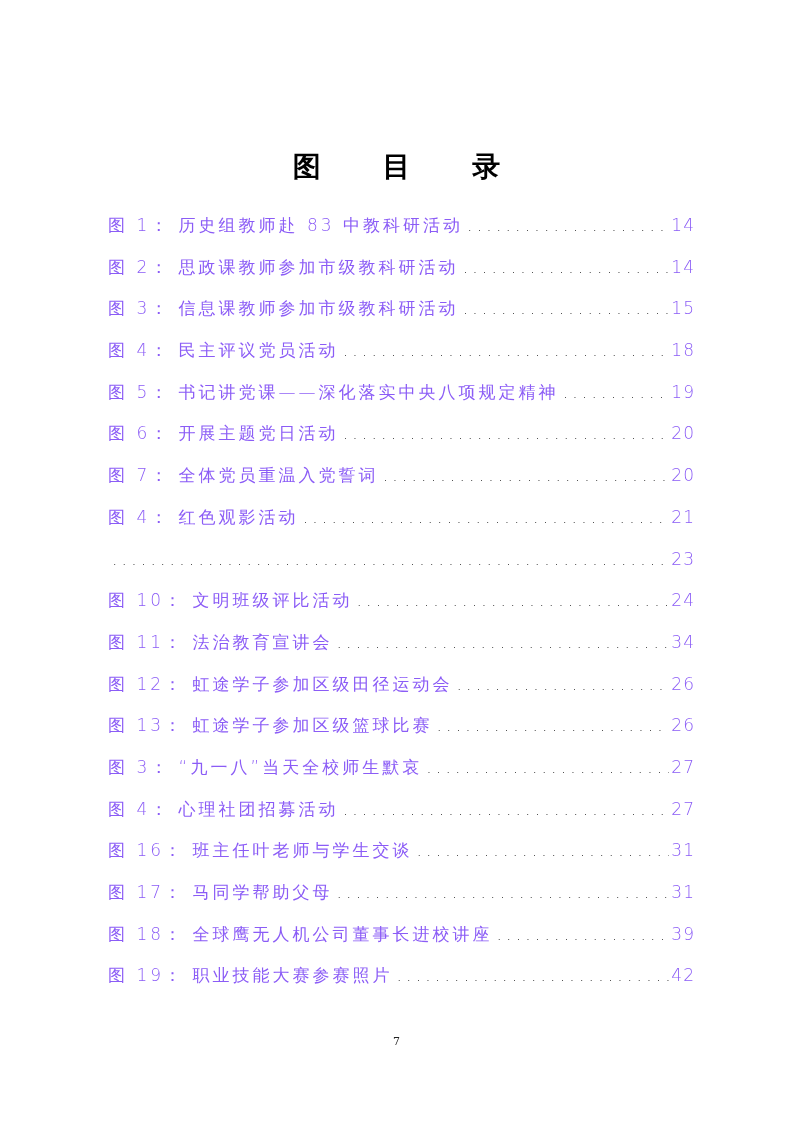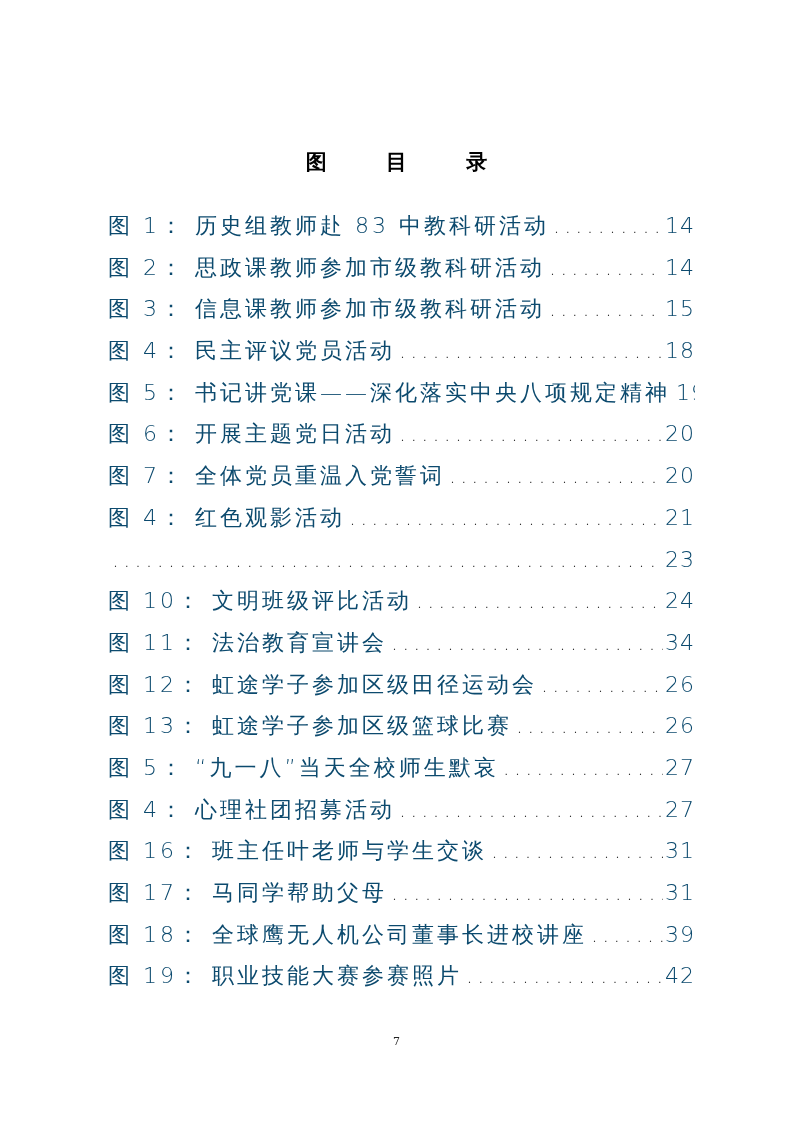--- a/index.html
+++ b/index.html
@@ -1,25 +1,25 @@
 <!DOCTYPE html>
 <html><head>
   <meta charset="utf-8">
   <style>
     html, body { margin: 0; padding: 0; background: #ffffff; }
     body { width: 793px; height: 1122px; position: relative; overflow: hidden; font-family: "DejaVu Serif", serif; color: #111; }
     .title {
       position: absolute; top: 148px; left: 0; width: 793px; text-align: center;
-      font-size: 21px; font-weight: bold; letter-spacing: 26px; text-indent: 26px;
+      font-size: 28px; font-weight: bold; letter-spacing: 26px; text-indent: 26px;
       font-family: "DejaVu Serif", serif; color: #000;
     }
     .toc { position: absolute; top: 205px; left: 108px; width: 587px; }
     .row {
       display: flex; align-items: center; height: 41.7px; line-height: 41.7px;
-      font-size: 22px; color: #0c4a6e; white-space: nowrap; overflow: hidden;
+      font-size: 17px; color: #8b5cf6; white-space: nowrap; overflow: hidden;
       font-family: "DejaVu Sans", sans-serif; font-weight: 300;
     }
     .row .label { flex: 0 0 auto; letter-spacing: 3px; }
     .row .leader {
       flex: 1 1 auto; overflow: hidden; letter-spacing: 4.2px; padding-left: 4px;
       color: #333;
     }
     .row .leader::before { content: "................................................................................................................"; }
     .row .page { flex: 0 0 auto; letter-spacing: 1px; padding-left: 2px; }
     .footer {
@@ -91,21 +91,21 @@
       <span class="label">图 12： 虹途学子参加区级田径运动会</span>
       <span class="leader"></span>
       <span class="page">26</span>
     </div>
   <div class="row">
       <span class="label">图 13： 虹途学子参加区级篮球比赛</span>
       <span class="leader"></span>
       <span class="page">26</span>
     </div>
   <div class="row">
-      <span class="label">图 5： “九一八”当天全校师生默哀</span>
+      <span class="label">图 3： “九一八”当天全校师生默哀</span>
       <span class="leader"></span>
       <span class="page">27</span>
     </div>
   <div class="row">
       <span class="label">图 4： 心理社团招募活动</span>
       <span class="leader"></span>
       <span class="page">27</span>
     </div>
   <div class="row">
       <span class="label">图 16： 班主任叶老师与学生交谈</span>

